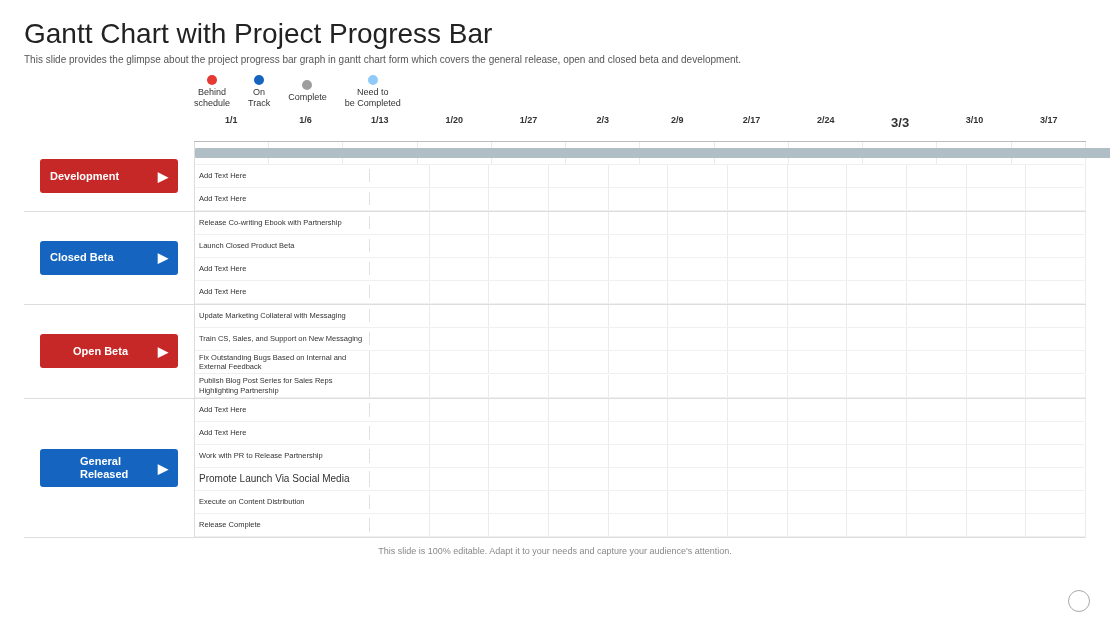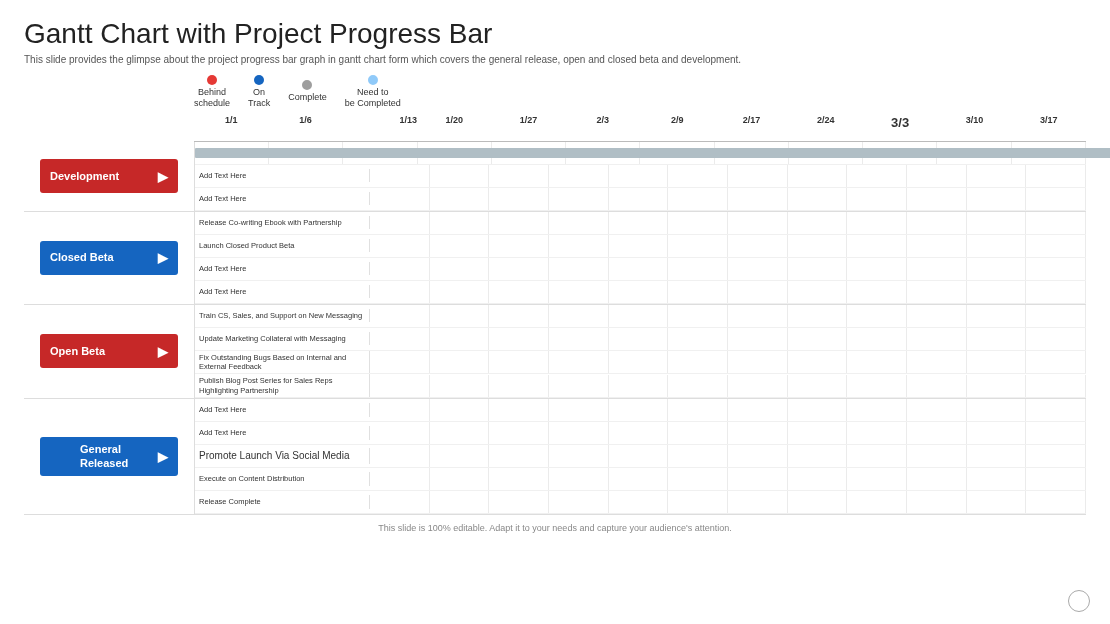--- a/index.html
+++ b/index.html
@@ -44,21 +44,21 @@
       <div class="legend-dot" style="background:#90caf9; border: 2px solid #90caf9;"></div>
       <div class="legend-label">Need to<br>be Completed</div>
     </div>
   </div>
 
   <div class="chart-area" id="chart-area">
 
     <div style="display:flex; margin-left:170px; border-bottom:1px solid #bbb; padding-bottom:11px; margin-bottom:0;" id="timeline-header">
     <div style="flex: 1 1 0%; text-align: center; font-size: 9px; color: rgb(51, 51, 51); font-weight: 600;">1/1</div>
         <div style="flex: 1 1 0%; text-align: center; font-size: 9px; color: rgb(51, 51, 51); font-weight: 600;">1/6</div>
-        <div style="flex: 1 1 0%; text-align: right; font-size: 9px; color: rgb(51, 51, 51); font-weight: 600;">1/13</div>
+        <div style="flex: 1 1 0%; text-align: center; font-size: 9px; color: rgb(51, 51, 51); font-weight: 600;">1/13</div>
         <div style="flex: 1 1 0%; text-align: center; font-size: 9px; color: rgb(51, 51, 51); font-weight: 600;">1/20</div>
         <div style="flex: 1 1 0%; text-align: center; font-size: 9px; color: rgb(51, 51, 51); font-weight: 600;">1/27</div>
         <div style="flex: 1 1 0%; text-align: center; font-size: 9px; color: rgb(51, 51, 51); font-weight: 600;">2/3</div>
         <div style="flex: 1 1 0%; text-align: center; font-size: 9px; color: rgb(51, 51, 51); font-weight: 600;">2/9</div>
         <div style="flex: 1 1 0%; text-align: center; font-size: 9px; color: rgb(51, 51, 51); font-weight: 600;">2/17</div>
         <div style="flex: 1 1 0%; text-align: center; font-size: 9px; color: rgb(51, 51, 51); font-weight: 600;">2/24</div>
         <div style="flex: 1 1 0%; text-align: center; font-size: 13px; color: rgb(51, 51, 51); font-weight: 600;">3/3</div>
         <div style="flex: 1 1 0%; text-align: center; font-size: 9px; color: rgb(51, 51, 51); font-weight: 600;">3/10</div>
         <div style="flex: 1 1 0%; text-align: center; font-size: 9px; color: rgb(51, 51, 51); font-weight: 600;">3/17</div>
       </div>
@@ -198,45 +198,45 @@
                 <div style="position: absolute; top: 0px; bottom: 0px; left: 66.6667%; width: 8.33333%; border-right: 1px solid rgb(235, 235, 235);"></div>
                 <div style="position: absolute; top: 0px; bottom: 0px; left: 75%; width: 8.33333%; border-right: 1px solid rgb(235, 235, 235);"></div>
                 <div style="position: absolute; top: 0px; bottom: 0px; left: 83.3333%; width: 8.33333%; border-right: 1px solid rgb(235, 235, 235);"></div>
                 <div style="position: absolute; top: 0px; bottom: 0px; left: 91.6667%; width: 8.33333%; border-right: 1px solid rgb(235, 235, 235);"></div>
               </div>
             </div>
           </div>
         </div>
         <div style="display: flex; border-bottom: 1px solid rgb(221, 221, 221);">
           <div style="width: 170px; flex-shrink: 0; display: flex; align-items: center; justify-content: center; padding: 4px 6px;">
-            <div style="display: flex; align-items: center; justify-content: space-between; background: rgb(198, 40, 40); color: rgb(255, 255, 255); font-size: 11px; font-weight: 700; border-radius: 3px; padding: 6px 10px; width: 138px; min-height: 34px;">
+            <div style="display: flex; align-items: center; justify-content: flex-end; background: rgb(198, 40, 40); color: rgb(255, 255, 255); font-size: 11px; font-weight: 700; border-radius: 3px; padding: 6px 10px; width: 138px; min-height: 34px; gap: 24px;">
               <span style="white-space: pre-line; line-height: 1.2;">Open Beta</span>
               <span style="font-size: 13px; margin-left: 6px;">▶</span>
             </div>
           </div>
           <div style="flex: 1 1 0%; border-left: 1px solid rgb(221, 221, 221);">
             <div style="display: flex; align-items: center; min-height: 22px; border-bottom: 1px solid rgb(240, 240, 240);">
+              <div style="width: 175px; flex-shrink: 0; font-size: 7.5px; color: rgb(51, 51, 51); padding: 2px 4px; line-height: 1.25; border-right: 1px solid rgb(224, 224, 224);">Update Marketing Collateral with Messaging</div>
+              <div style="flex: 1 1 0%; height: 22px; position: relative;">
+                <div style="position: absolute; top: 0px; bottom: 0px; left: 0%; width: 8.33333%; border-right: 1px solid rgb(235, 235, 235);"></div>
+                <div style="position: absolute; top: 0px; bottom: 0px; left: 8.33333%; width: 8.33333%; border-right: 1px solid rgb(235, 235, 235);"></div>
+                <div style="position: absolute; top: 0px; bottom: 0px; left: 16.6667%; width: 8.33333%; border-right: 1px solid rgb(235, 235, 235);"></div>
+                <div style="position: absolute; top: 0px; bottom: 0px; left: 25%; width: 8.33333%; border-right: 1px solid rgb(235, 235, 235);"></div>
+                <div style="position: absolute; top: 0px; bottom: 0px; left: 33.3333%; width: 8.33333%; border-right: 1px solid rgb(235, 235, 235);"></div>
+                <div style="position: absolute; top: 0px; bottom: 0px; left: 41.6667%; width: 8.33333%; border-right: 1px solid rgb(235, 235, 235);"></div>
+                <div style="position: absolute; top: 0px; bottom: 0px; left: 50%; width: 8.33333%; border-right: 1px solid rgb(235, 235, 235);"></div>
+                <div style="position: absolute; top: 0px; bottom: 0px; left: 58.3333%; width: 8.33333%; border-right: 1px solid rgb(235, 235, 235);"></div>
+                <div style="position: absolute; top: 0px; bottom: 0px; left: 66.6667%; width: 8.33333%; border-right: 1px solid rgb(235, 235, 235);"></div>
+                <div style="position: absolute; top: 0px; bottom: 0px; left: 75%; width: 8.33333%; border-right: 1px solid rgb(235, 235, 235);"></div>
+                <div style="position: absolute; top: 0px; bottom: 0px; left: 83.3333%; width: 8.33333%; border-right: 1px solid rgb(235, 235, 235);"></div>
+                <div style="position: absolute; top: 0px; bottom: 0px; left: 91.6667%; width: 8.33333%; border-right: 1px solid rgb(235, 235, 235);"></div>
+              </div>
+            </div>
+            <div style="display: flex; align-items: center; min-height: 22px; border-bottom: 1px solid rgb(240, 240, 240);">
               <div style="width: 175px; flex-shrink: 0; font-size: 7.5px; color: rgb(51, 51, 51); padding: 2px 4px; line-height: 1.25; border-right: 1px solid rgb(224, 224, 224);">Train CS, Sales, and Support on New Messaging</div>
-              <div style="flex: 1 1 0%; height: 22px; position: relative;">
-                <div style="position: absolute; top: 0px; bottom: 0px; left: 0%; width: 8.33333%; border-right: 1px solid rgb(235, 235, 235);"></div>
-                <div style="position: absolute; top: 0px; bottom: 0px; left: 8.33333%; width: 8.33333%; border-right: 1px solid rgb(235, 235, 235);"></div>
-                <div style="position: absolute; top: 0px; bottom: 0px; left: 16.6667%; width: 8.33333%; border-right: 1px solid rgb(235, 235, 235);"></div>
-                <div style="position: absolute; top: 0px; bottom: 0px; left: 25%; width: 8.33333%; border-right: 1px solid rgb(235, 235, 235);"></div>
-                <div style="position: absolute; top: 0px; bottom: 0px; left: 33.3333%; width: 8.33333%; border-right: 1px solid rgb(235, 235, 235);"></div>
-                <div style="position: absolute; top: 0px; bottom: 0px; left: 41.6667%; width: 8.33333%; border-right: 1px solid rgb(235, 235, 235);"></div>
-                <div style="position: absolute; top: 0px; bottom: 0px; left: 50%; width: 8.33333%; border-right: 1px solid rgb(235, 235, 235);"></div>
-                <div style="position: absolute; top: 0px; bottom: 0px; left: 58.3333%; width: 8.33333%; border-right: 1px solid rgb(235, 235, 235);"></div>
-                <div style="position: absolute; top: 0px; bottom: 0px; left: 66.6667%; width: 8.33333%; border-right: 1px solid rgb(235, 235, 235);"></div>
-                <div style="position: absolute; top: 0px; bottom: 0px; left: 75%; width: 8.33333%; border-right: 1px solid rgb(235, 235, 235);"></div>
-                <div style="position: absolute; top: 0px; bottom: 0px; left: 83.3333%; width: 8.33333%; border-right: 1px solid rgb(235, 235, 235);"></div>
-                <div style="position: absolute; top: 0px; bottom: 0px; left: 91.6667%; width: 8.33333%; border-right: 1px solid rgb(235, 235, 235);"></div>
-              </div>
-            </div>
-            <div style="display: flex; align-items: center; min-height: 22px; border-bottom: 1px solid rgb(240, 240, 240);">
-              <div style="width: 175px; flex-shrink: 0; font-size: 7.5px; color: rgb(51, 51, 51); padding: 2px 4px; line-height: 1.25; border-right: 1px solid rgb(224, 224, 224);">Update Marketing Collateral with Messaging</div>
               <div style="flex: 1 1 0%; height: 22px; position: relative;">
                 <div style="position: absolute; top: 0px; bottom: 0px; left: 0%; width: 8.33333%; border-right: 1px solid rgb(235, 235, 235);"></div>
                 <div style="position: absolute; top: 0px; bottom: 0px; left: 8.33333%; width: 8.33333%; border-right: 1px solid rgb(235, 235, 235);"></div>
                 <div style="position: absolute; top: 0px; bottom: 0px; left: 16.6667%; width: 8.33333%; border-right: 1px solid rgb(235, 235, 235);"></div>
                 <div style="position: absolute; top: 0px; bottom: 0px; left: 25%; width: 8.33333%; border-right: 1px solid rgb(235, 235, 235);"></div>
                 <div style="position: absolute; top: 0px; bottom: 0px; left: 33.3333%; width: 8.33333%; border-right: 1px solid rgb(235, 235, 235);"></div>
                 <div style="position: absolute; top: 0px; bottom: 0px; left: 41.6667%; width: 8.33333%; border-right: 1px solid rgb(235, 235, 235);"></div>
                 <div style="position: absolute; top: 0px; bottom: 0px; left: 50%; width: 8.33333%; border-right: 1px solid rgb(235, 235, 235);"></div>
                 <div style="position: absolute; top: 0px; bottom: 0px; left: 58.3333%; width: 8.33333%; border-right: 1px solid rgb(235, 235, 235);"></div>
                 <div style="position: absolute; top: 0px; bottom: 0px; left: 66.6667%; width: 8.33333%; border-right: 1px solid rgb(235, 235, 235);"></div>
@@ -318,20 +318,37 @@
                 <div style="position: absolute; top: 0px; bottom: 0px; left: 41.6667%; width: 8.33333%; border-right: 1px solid rgb(235, 235, 235);"></div>
                 <div style="position: absolute; top: 0px; bottom: 0px; left: 50%; width: 8.33333%; border-right: 1px solid rgb(235, 235, 235);"></div>
                 <div style="position: absolute; top: 0px; bottom: 0px; left: 58.3333%; width: 8.33333%; border-right: 1px solid rgb(235, 235, 235);"></div>
                 <div style="position: absolute; top: 0px; bottom: 0px; left: 66.6667%; width: 8.33333%; border-right: 1px solid rgb(235, 235, 235);"></div>
                 <div style="position: absolute; top: 0px; bottom: 0px; left: 75%; width: 8.33333%; border-right: 1px solid rgb(235, 235, 235);"></div>
                 <div style="position: absolute; top: 0px; bottom: 0px; left: 83.3333%; width: 8.33333%; border-right: 1px solid rgb(235, 235, 235);"></div>
                 <div style="position: absolute; top: 0px; bottom: 0px; left: 91.6667%; width: 8.33333%; border-right: 1px solid rgb(235, 235, 235);"></div>
               </div>
             </div>
             <div style="display: flex; align-items: center; min-height: 22px; border-bottom: 1px solid rgb(240, 240, 240);">
+              <div style="width: 175px; flex-shrink: 0; font-size: 7.5px; color: rgb(51, 51, 51); padding: 2px 4px; line-height: 1.25; border-right: 1px solid rgb(224, 224, 224);">Work with PR to Release Partnership</div>
+              <div style="flex: 1 1 0%; height: 22px; position: relative;">
+                <div style="position: absolute; top: 0px; bottom: 0px; left: 0%; width: 8.33333%; border-right: 1px solid rgb(235, 235, 235);"></div>
+                <div style="position: absolute; top: 0px; bottom: 0px; left: 8.33333%; width: 8.33333%; border-right: 1px solid rgb(235, 235, 235);"></div>
+                <div style="position: absolute; top: 0px; bottom: 0px; left: 16.6667%; width: 8.33333%; border-right: 1px solid rgb(235, 235, 235);"></div>
+                <div style="position: absolute; top: 0px; bottom: 0px; left: 25%; width: 8.33333%; border-right: 1px solid rgb(235, 235, 235);"></div>
+                <div style="position: absolute; top: 0px; bottom: 0px; left: 33.3333%; width: 8.33333%; border-right: 1px solid rgb(235, 235, 235);"></div>
+                <div style="position: absolute; top: 0px; bottom: 0px; left: 41.6667%; width: 8.33333%; border-right: 1px solid rgb(235, 235, 235);"></div>
+                <div style="position: absolute; top: 0px; bottom: 0px; left: 50%; width: 8.33333%; border-right: 1px solid rgb(235, 235, 235);"></div>
+                <div style="position: absolute; top: 0px; bottom: 0px; left: 58.3333%; width: 8.33333%; border-right: 1px solid rgb(235, 235, 235);"></div>
+                <div style="position: absolute; top: 0px; bottom: 0px; left: 66.6667%; width: 8.33333%; border-right: 1px solid rgb(235, 235, 235);"></div>
+                <div style="position: absolute; top: 0px; bottom: 0px; left: 75%; width: 8.33333%; border-right: 1px solid rgb(235, 235, 235);"></div>
+                <div style="position: absolute; top: 0px; bottom: 0px; left: 83.3333%; width: 8.33333%; border-right: 1px solid rgb(235, 235, 235);"></div>
+                <div style="position: absolute; top: 0px; bottom: 0px; left: 91.6667%; width: 8.33333%; border-right: 1px solid rgb(235, 235, 235);"></div>
+              </div>
+            </div>
+            <div style="display: flex; align-items: center; min-height: 22px; border-bottom: 1px solid rgb(240, 240, 240);">
               <div style="width: 175px; flex-shrink: 0; font-size: 10px; color: rgb(51, 51, 51); padding: 2px 4px; line-height: 1.25; border-right: 1px solid rgb(224, 224, 224);">Promote Launch Via Social Media</div>
               <div style="flex: 1 1 0%; height: 22px; position: relative;">
                 <div style="position: absolute; top: 0px; bottom: 0px; left: 0%; width: 8.33333%; border-right: 1px solid rgb(235, 235, 235);"></div>
                 <div style="position: absolute; top: 0px; bottom: 0px; left: 8.33333%; width: 8.33333%; border-right: 1px solid rgb(235, 235, 235);"></div>
                 <div style="position: absolute; top: 0px; bottom: 0px; left: 16.6667%; width: 8.33333%; border-right: 1px solid rgb(235, 235, 235);"></div>
                 <div style="position: absolute; top: 0px; bottom: 0px; left: 25%; width: 8.33333%; border-right: 1px solid rgb(235, 235, 235);"></div>
                 <div style="position: absolute; top: 0px; bottom: 0px; left: 33.3333%; width: 8.33333%; border-right: 1px solid rgb(235, 235, 235);"></div>
                 <div style="position: absolute; top: 0px; bottom: 0px; left: 41.6667%; width: 8.33333%; border-right: 1px solid rgb(235, 235, 235);"></div>
                 <div style="position: absolute; top: 0px; bottom: 0px; left: 50%; width: 8.33333%; border-right: 1px solid rgb(235, 235, 235);"></div>
                 <div style="position: absolute; top: 0px; bottom: 0px; left: 58.3333%; width: 8.33333%; border-right: 1px solid rgb(235, 235, 235);"></div>

